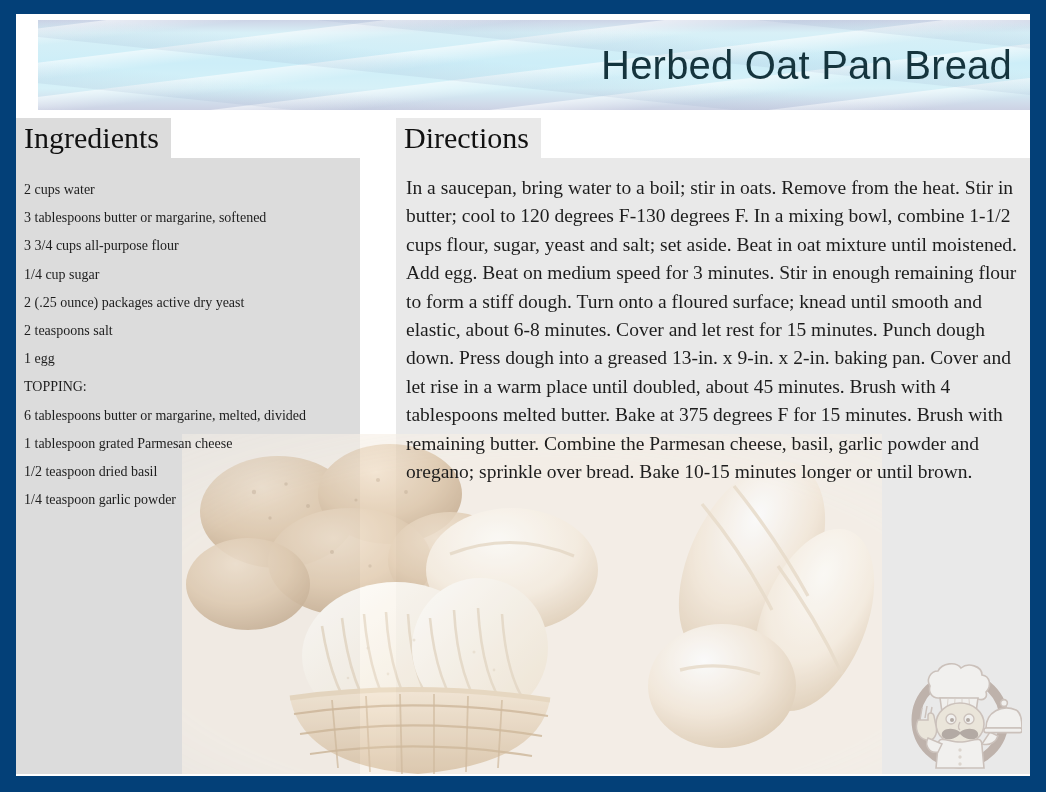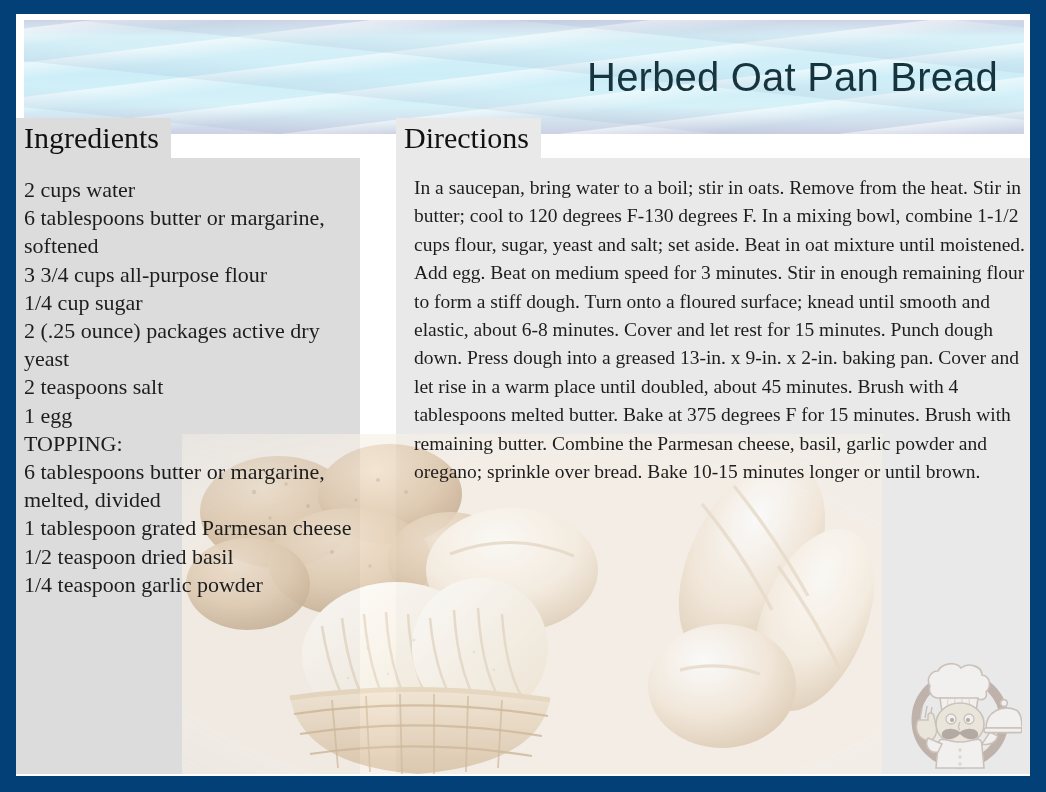--- a/index.html
+++ b/index.html
@@ -28,24 +28,24 @@
     position: relative;
     width: 100%;
     height: 100%;
     background: #ffffff;
     overflow: hidden;
   }
 
   
   #title-banner {
     position: absolute;
-    left: 8px;
+    left: 22px;
     top: 6px;
     width: 1000px;
-    height: 114px;
+    height: 90px;
     background:
       linear-gradient(180deg, #cdd4e6 0%, #d8f0f7 14%, #cdeef8 48%, #d6f1f8 76%, #cdd2e4 100%);
     overflow: hidden;
   }
 
   
   #banner-texture-a, #banner-texture-b {
     position: absolute;
     inset: -40px -20px;
     pointer-events: none;
@@ -144,28 +144,28 @@
     z-index: 5;
     color: #1d1d1d;
   }
 
   #ingredients-list {
     position: absolute;
     left: 8px;
     top: 58px;
     width: 330px;
     list-style: none;
-    font-size: 22px;
+    font-size: 14px;
     line-height: 28.2px;
   }
   #ingredients-list li { white-space: normal; }
 
   #directions-text {
     position: absolute;
-    left: 18px;
+    left: 10px;
     top: 56px;
     width: 628px;
     font-size: 19.5px;
     line-height: 28.4px;
     text-align: left;
   }
 
   
   #chef-logo {
     position: absolute;
@@ -190,21 +190,21 @@
       <div id="page-title">Herbed Oat Pan Bread</div>
     </div>
 
     <div id="panels">
 
       <section class="panel" id="ingredients-panel">
         <div class="panel-body"></div>
         <h2 class="panel-heading">Ingredients</h2>
         <ul class="panel-text" id="ingredients-list">
             <li>2 cups water</li>
-            <li>6 tablespoons butter or margarine, softened</li>
+            <li>3 tablespoons butter or margarine, softened</li>
             <li>3 3/4 cups all-purpose flour</li>
             <li>1/4 cup sugar</li>
             <li>2 (.25 ounce) packages active dry yeast</li>
             <li>2 teaspoons salt</li>
             <li>1 egg</li>
             <li>TOPPING:</li>
             <li>6 tablespoons butter or margarine, melted, divided</li>
             <li>1 tablespoon grated Parmesan cheese</li>
             <li>1/2 teaspoon dried basil</li>
             <li>1/4 teaspoon garlic powder</li>

